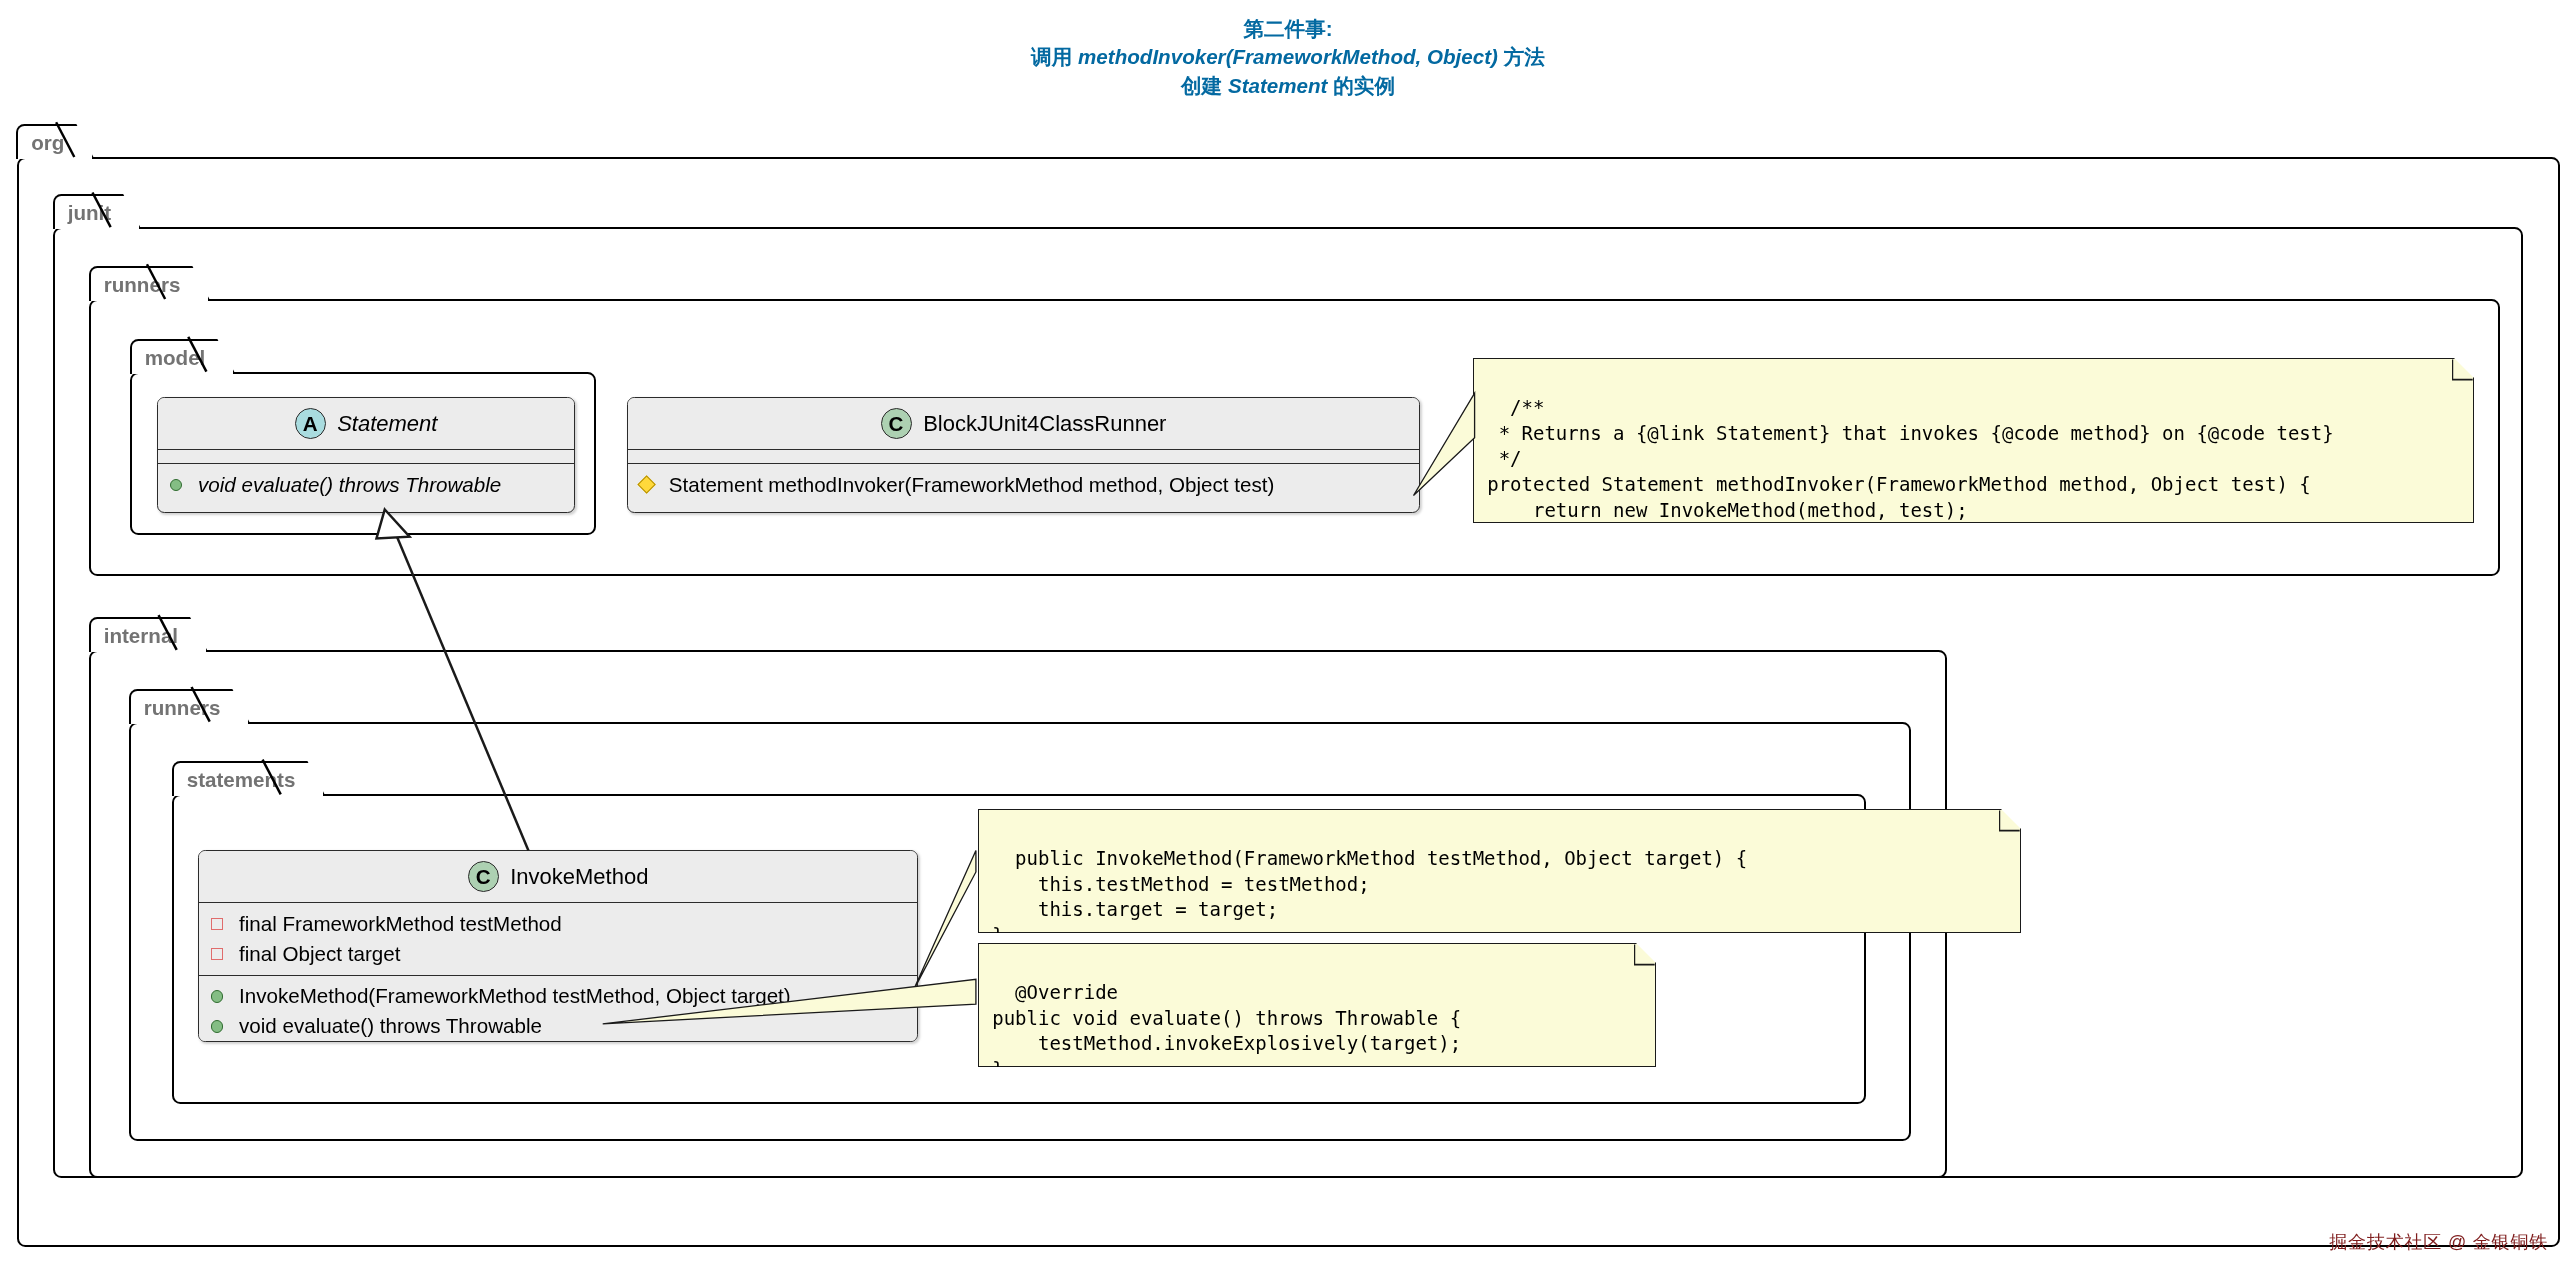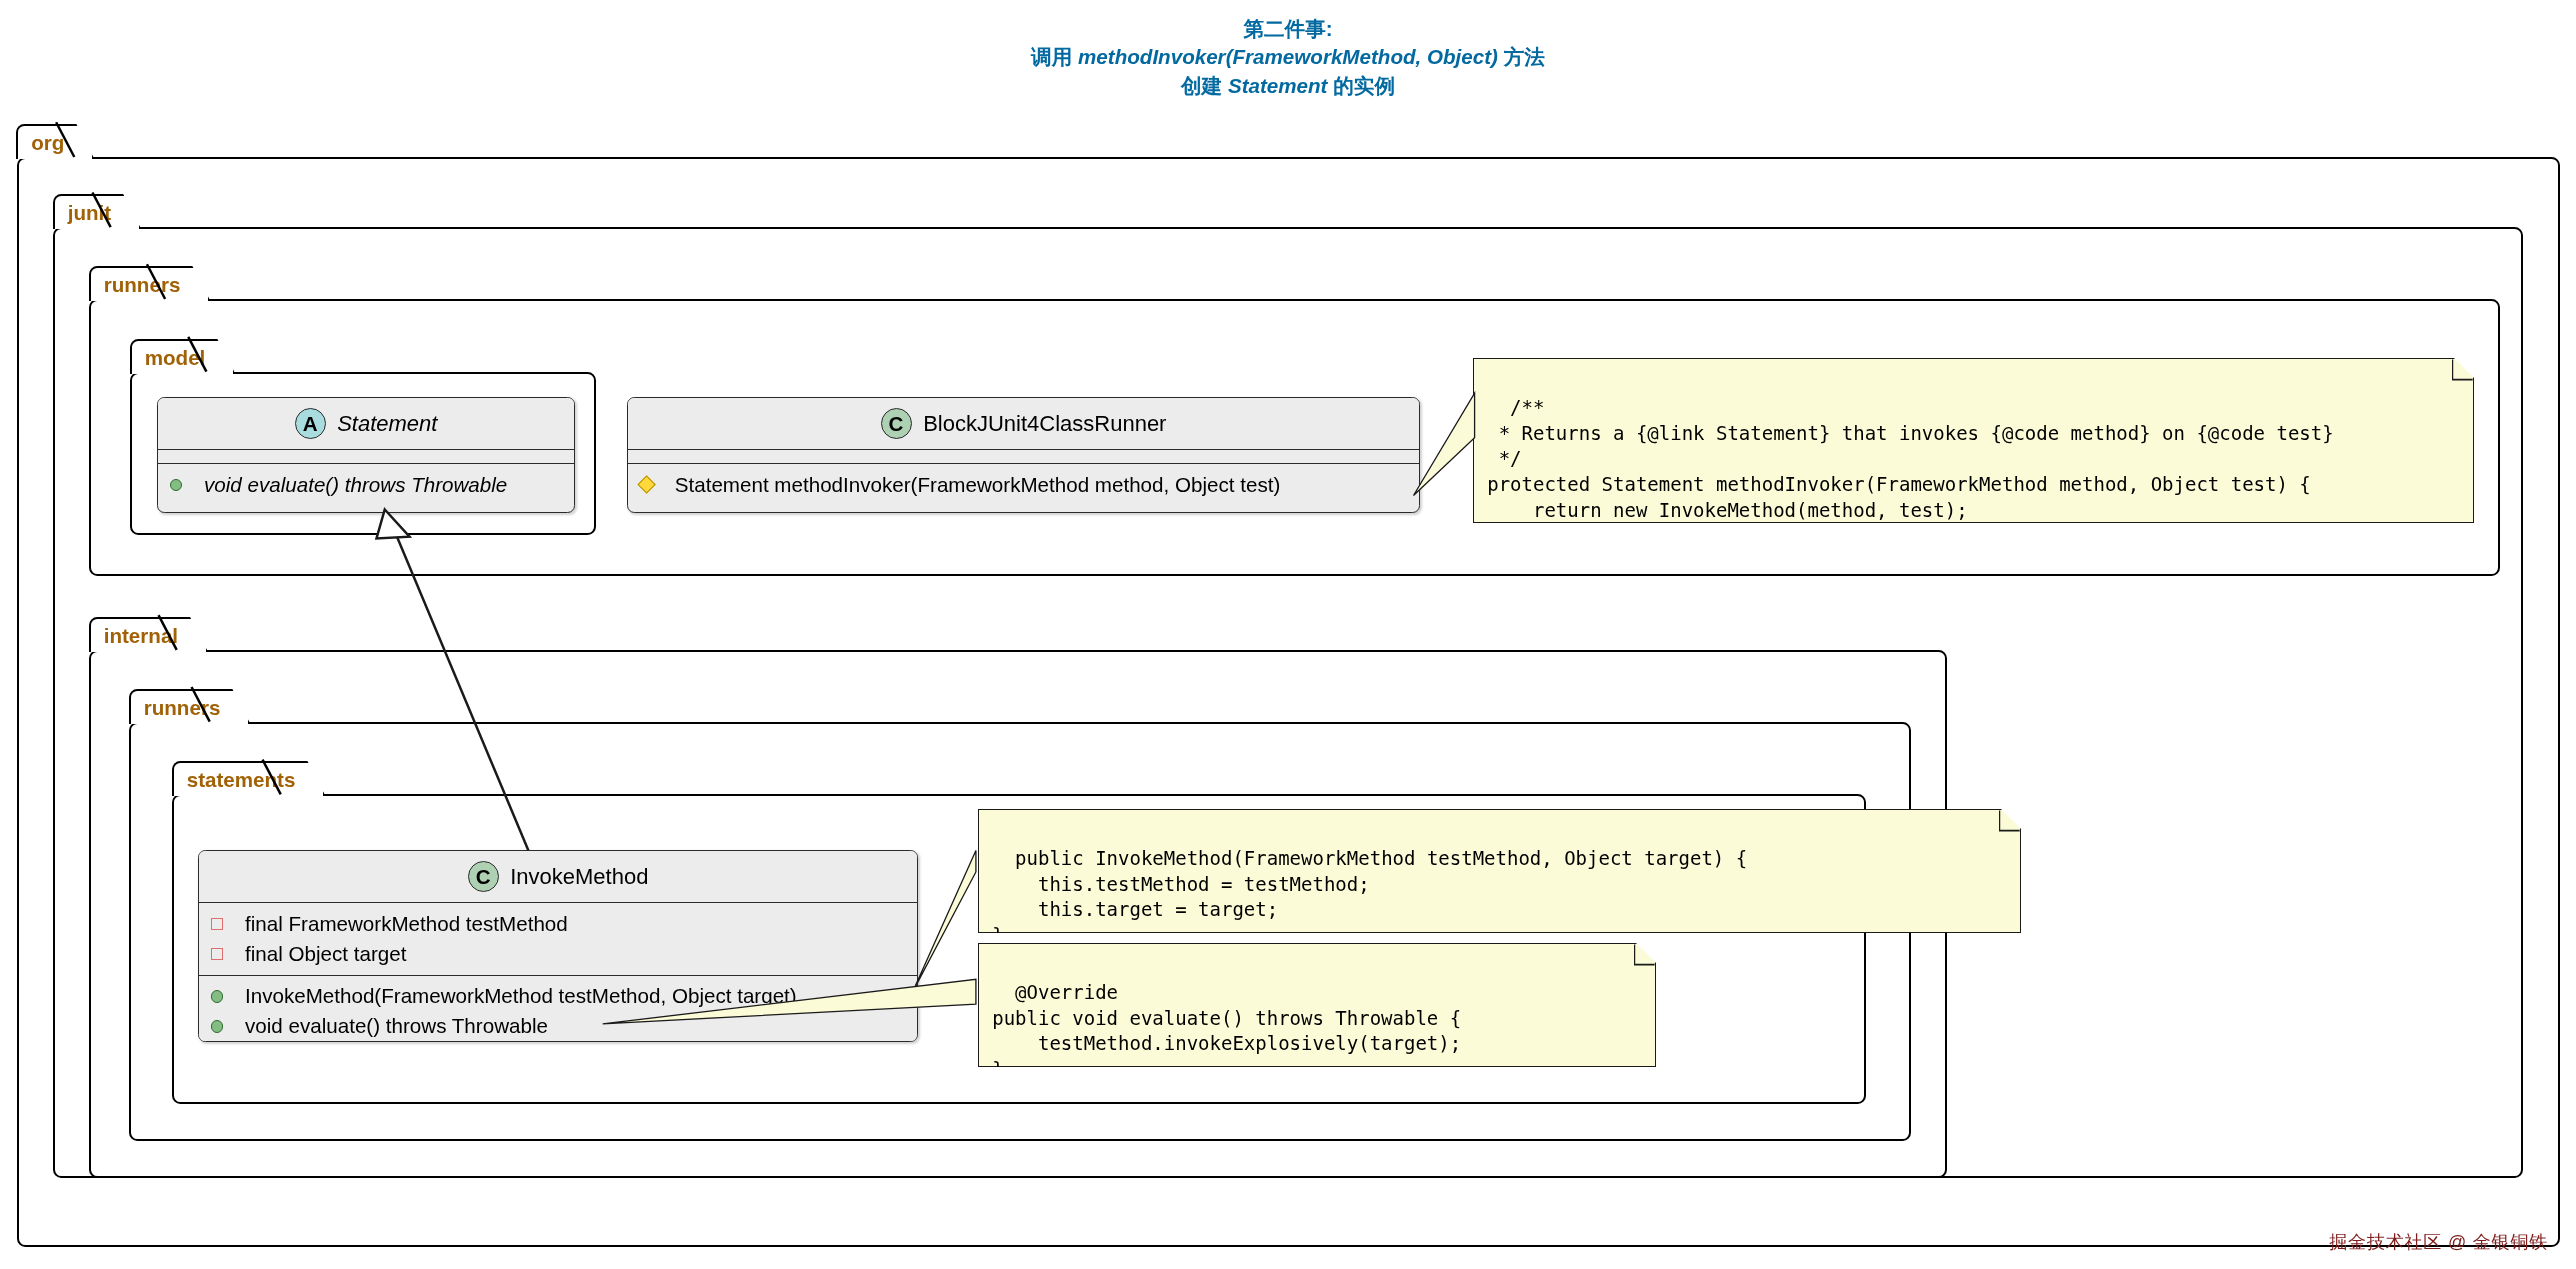--- a/index.html
+++ b/index.html
@@ -47,21 +47,21 @@
     border: 2.5px solid #000000;
     border-bottom: none;
     border-top-left-radius: 8.3px;
     border-top-right-radius: 1.7px;
     box-sizing: border-box;
     padding: 0 28px 0 13.2px;
     display: flex;
     align-items: center;
     font-size: 20.6px;
     font-weight: bold;
-    color: #a16207;
+    color: #737373;
     white-space: nowrap;
     
     -webkit-clip-path: polygon(0 0, calc(100% - 18px) 0, 100% 100%, 0 100%);
     clip-path: polygon(0 0, calc(100% - 18px) 0, 100% 100%, 0 100%);
   }
 
   
   .cls {
     position: absolute;
     border: 1.7px solid #2b2b2b;
@@ -104,21 +104,21 @@
   .cls-compartment {
     border-bottom: 1.7px solid #2b2b2b;
     background: #ececec;
     padding: 5.8px 0 5.8px 0;
   }
   .cls-compartment.empty { height: 13.2px; padding: 0; }
   .cls-compartment.last { border-bottom: none; }
   .member {
     display: flex;
     align-items: center;
-    gap: 22px;
+    gap: 16px;
     padding: 0.8px 10px 0.8px 11.6px;
     font-size: 20.6px;
     color: #000000;
     white-space: nowrap;
     line-height: 1.38;
   }
   .member.ital { font-style: italic; }
 
   
   .vis { flex: none; display: inline-block; }

